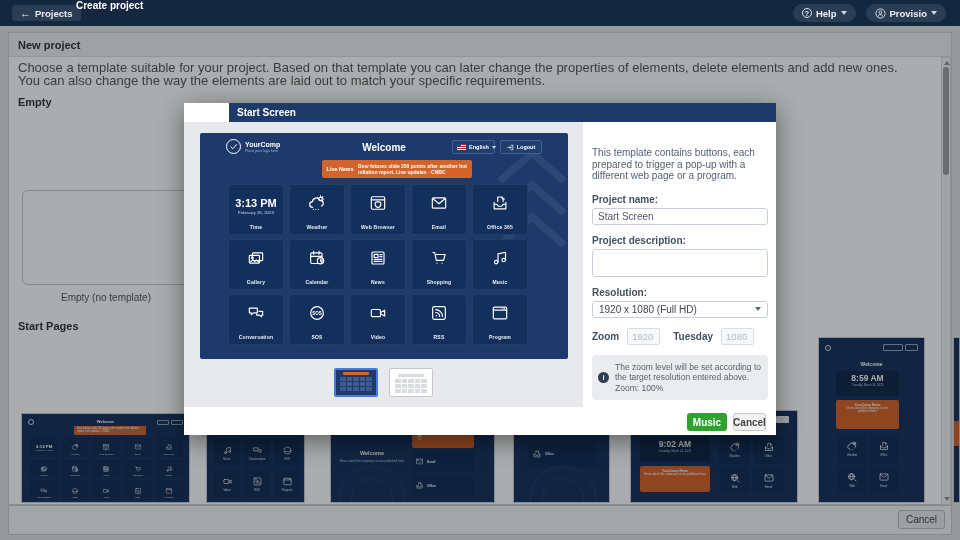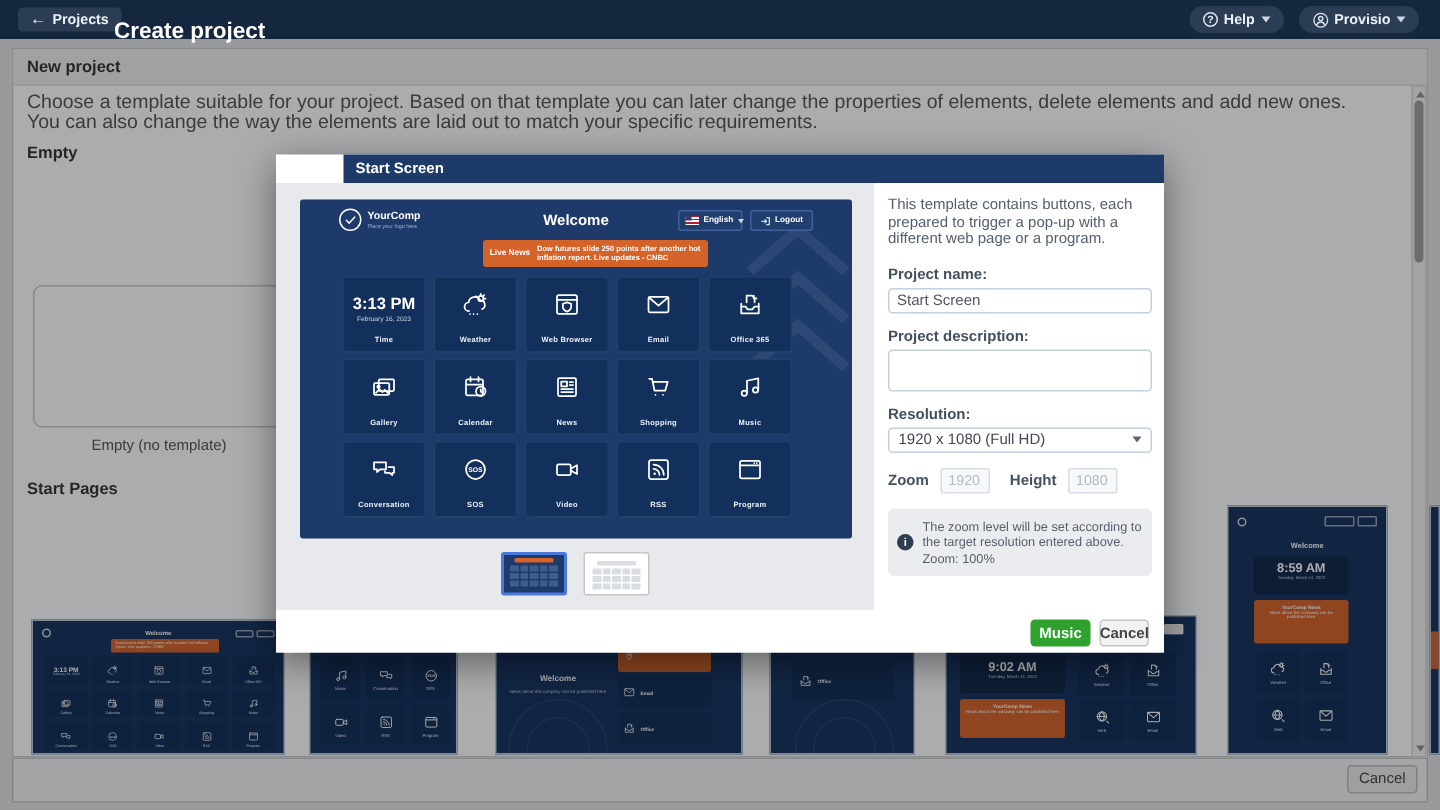--- a/index.html
+++ b/index.html
@@ -5,21 +5,21 @@
   * { margin:0; padding:0; box-sizing:border-box; }
   html,body { width:960px; height:540px; }
   body { font-family:"Liberation Sans","DejaVu Sans",sans-serif; background:#e2e2e2; position:relative; overflow:hidden; }
   .screen { position:absolute; left:0; top:0; width:960px; height:540px; }
 
   
   .topbar { position:absolute; left:0; top:0; width:960px; height:26px; background:#15273f; z-index:30; }
   .tb-back { position:absolute; left:12px; top:5px; height:16px; padding:0 8px; background:#2b3c55; border-radius:3px;
              color:#eef2f8; font-size:9.5px; font-weight:bold; display:flex; align-items:center; gap:4px; cursor:pointer; }
   .tb-arrow { font-size:11px; line-height:1; }
-  .tb-create { position:absolute; left:76px; top:0; height:40px; display:flex; align-items:center; color:#fff; font-size:15px; font-weight:bold; }
+  .tb-create { position:absolute; left:76px; top:0; height:40px; display:flex; color:#fff; font-size:10px; font-weight:bold; }
   .tb-right { position:absolute; right:14px; top:4px; display:flex; gap:10px; }
   .tb-btn { height:18px; background:#2b3c55; border-radius:9px; color:#eef2f8; font-size:9.5px; font-weight:bold;
             display:flex; align-items:center; gap:4px; padding:0 9px; cursor:pointer; }
   .q-circle { width:10px; height:10px; border:1px solid #dfe6ee; border-radius:50%; font-size:7px; display:flex; align-items:center; justify-content:center; }
   .caret { width:0; height:0; border-left:3.5px solid transparent; border-right:3.5px solid transparent; border-top:4px solid #cdd6e2; }
   .caret.dark { border-top-color:#5a6673; }
   .caret.tiny { border-left-width:2.5px; border-right-width:2.5px; border-top-width:3px; }
 
   
   .panel { position:absolute; left:8px; top:32px; width:944px; height:473px; background:#fff; border:1px solid #cfcfcf; z-index:1; }
@@ -116,21 +116,21 @@
              grid-template-columns:repeat(2,1fr); grid-template-rows:repeat(2,1fr); gap:3px; }
 
   
   .overlay { position:absolute; left:0; top:26px; width:960px; height:514px; background:rgba(10,12,16,.34); z-index:10; }
 
   
   .modal { position:absolute; left:184px; top:103px; width:592px; height:332px; background:#fff; z-index:20;
            box-shadow:0 6px 24px rgba(0,0,0,.45);padding-left:45px; }
   .modal-title { height:19px; background:#1d3a69; color:#fff; font-size:10px; font-weight:bold; display:flex; align-items:center; padding-left:8px; }
   .modal-left { position:absolute; left:0; top:19px; width:399px; height:285px; background:#e7e9ec; }
-  .modal-right { position:absolute; left:399px; top:20px; width:193px; height:285px; background:#fff; padding:8px 8px 0 9px; }
+  .modal-right { position:absolute; left:399px; top:36px; width:193px; height:285px; background:#fff; padding:8px 8px 0 9px; }
   .modal-footer { position:absolute; left:0; top:304px; width:592px; height:28px; background:#fff; }
   .btn { position:absolute; top:6px; height:18px; border-radius:3px; font-size:10px; font-weight:bold;
          display:flex; align-items:center; justify-content:center; cursor:pointer; }
   .btn-create { left:503px; width:40px; background:#2ea12f; color:#fff; }
   .btn-cancel-m { left:549px; width:33px; background:#f2f2f2; border:1px solid #c6c6c6; color:#444; }
 
   
   .preview { position:absolute; left:16px; top:11px; width:368px; height:226px; background:#1d3a6b; border-radius:2px; overflow:hidden; }
   .pv-chevrons { position:absolute; right:-4px; top:6px; opacity:.07; }
   .pv-logo { position:absolute; left:26px; top:6px; display:flex; gap:4px; align-items:center; }
@@ -811,21 +811,21 @@
       <div class="fr-label">Project description:</div>
       <textarea class="fr-textarea" style=""></textarea>
       <div class="fr-label">Resolution:</div>
       <div class="fr-select">
         <span>1920 x 1080 (Full HD)</span>
         <span class="caret dark"></span>
       </div>
       <div class="wh-row">
         <span class="wh-label">Zoom</span>
         <input class="wh-input" type="text" disabled="" value="1920" style="">
-        <span class="wh-label h">Height</span>
+        <span class="wh-label h">Tuesday</span>
         <input class="wh-input" type="text" disabled="" value="1080" style="">
       </div>
       <div class="info-box">
         <span class="info-icon">i</span>
         <span class="info-text">
           <span>The zoom level will be set according to the target resolution entered above.</span><br>
           <span>Zoom: 100%</span>
         </span>
       </div>
     </div>

